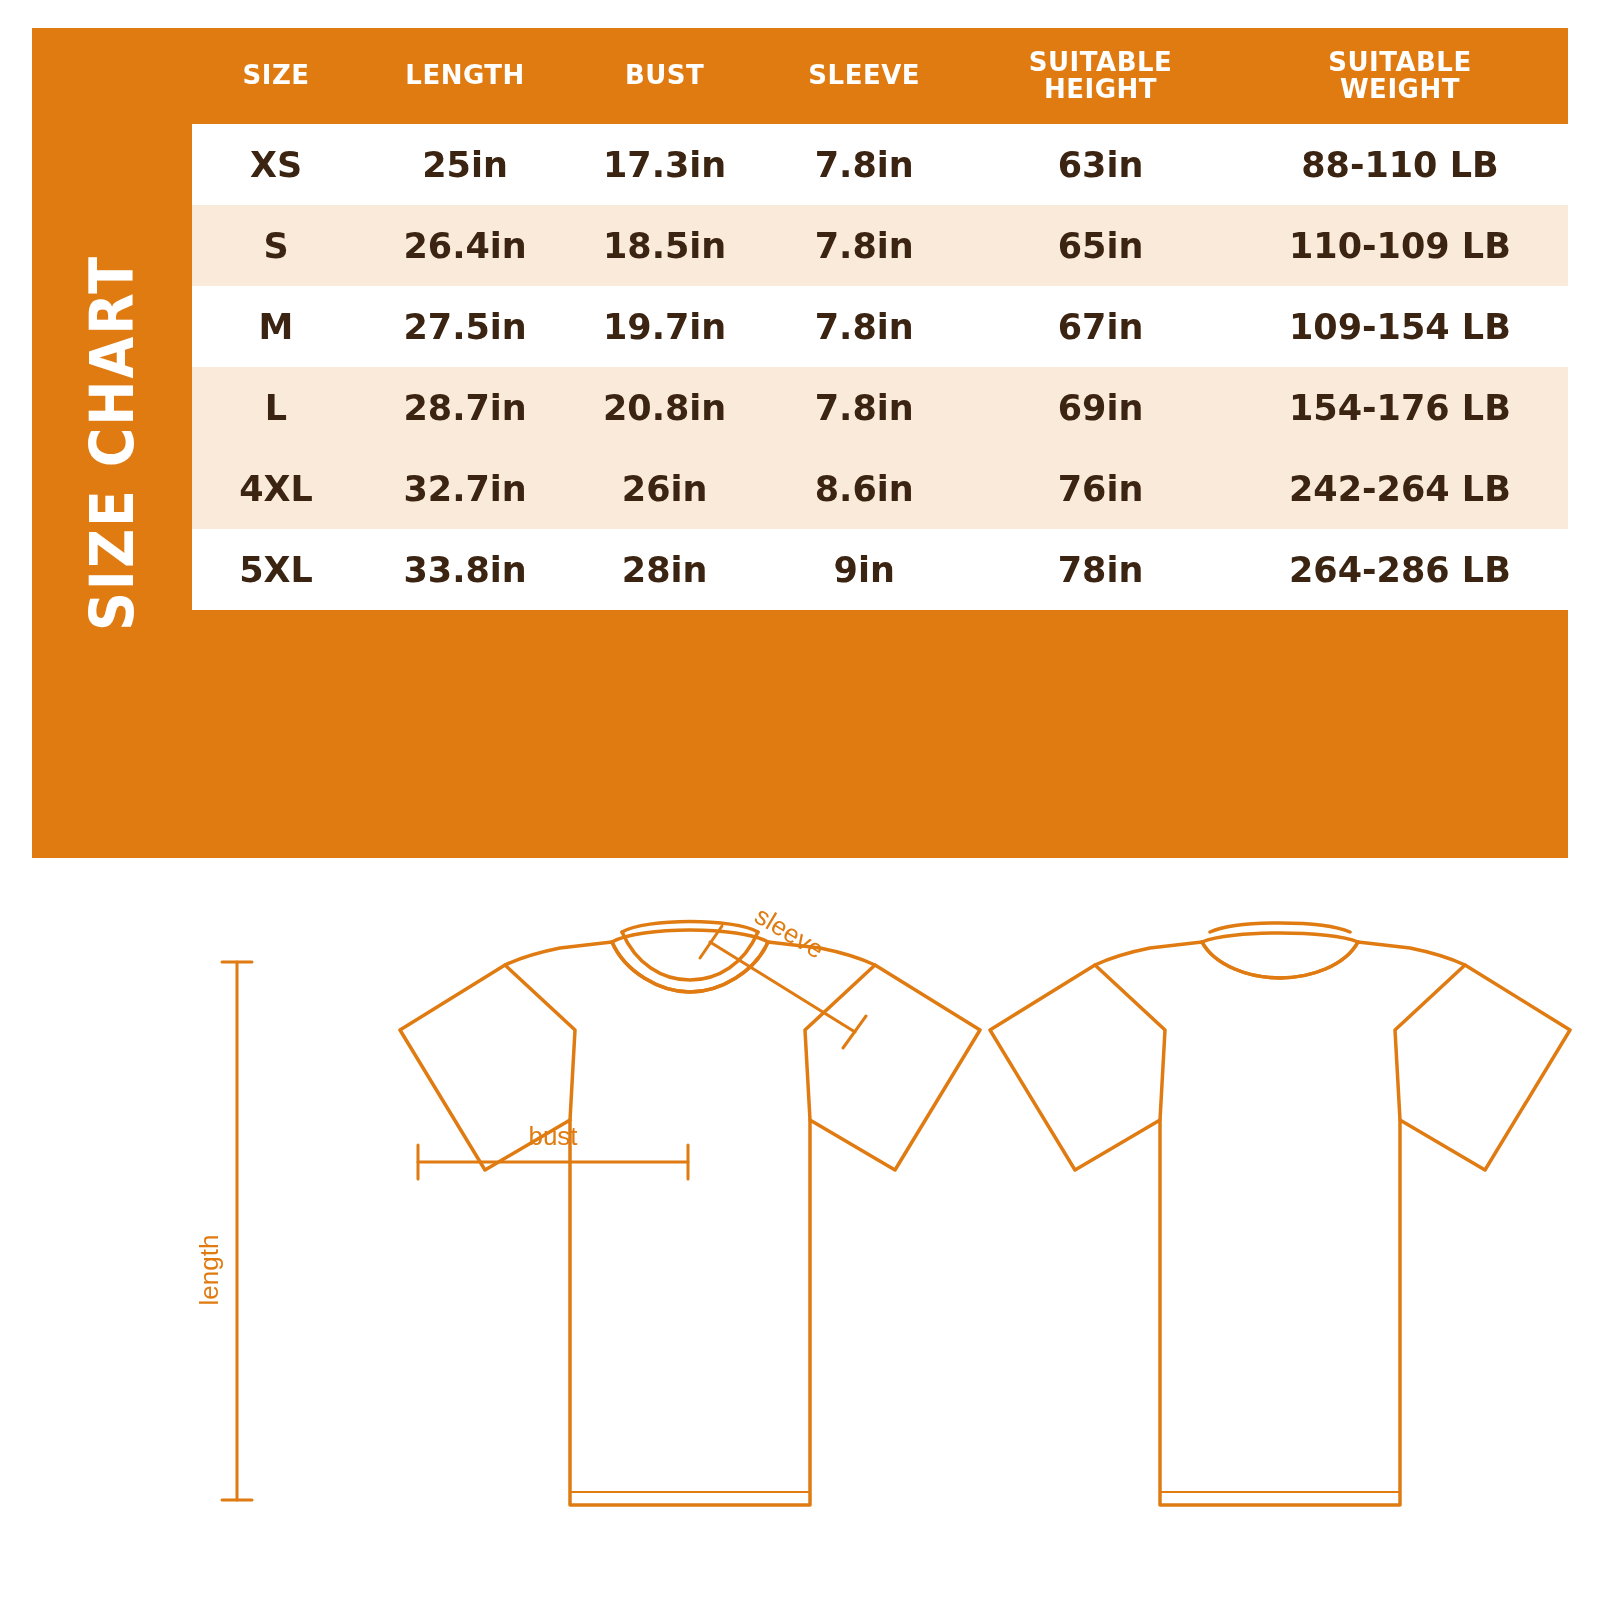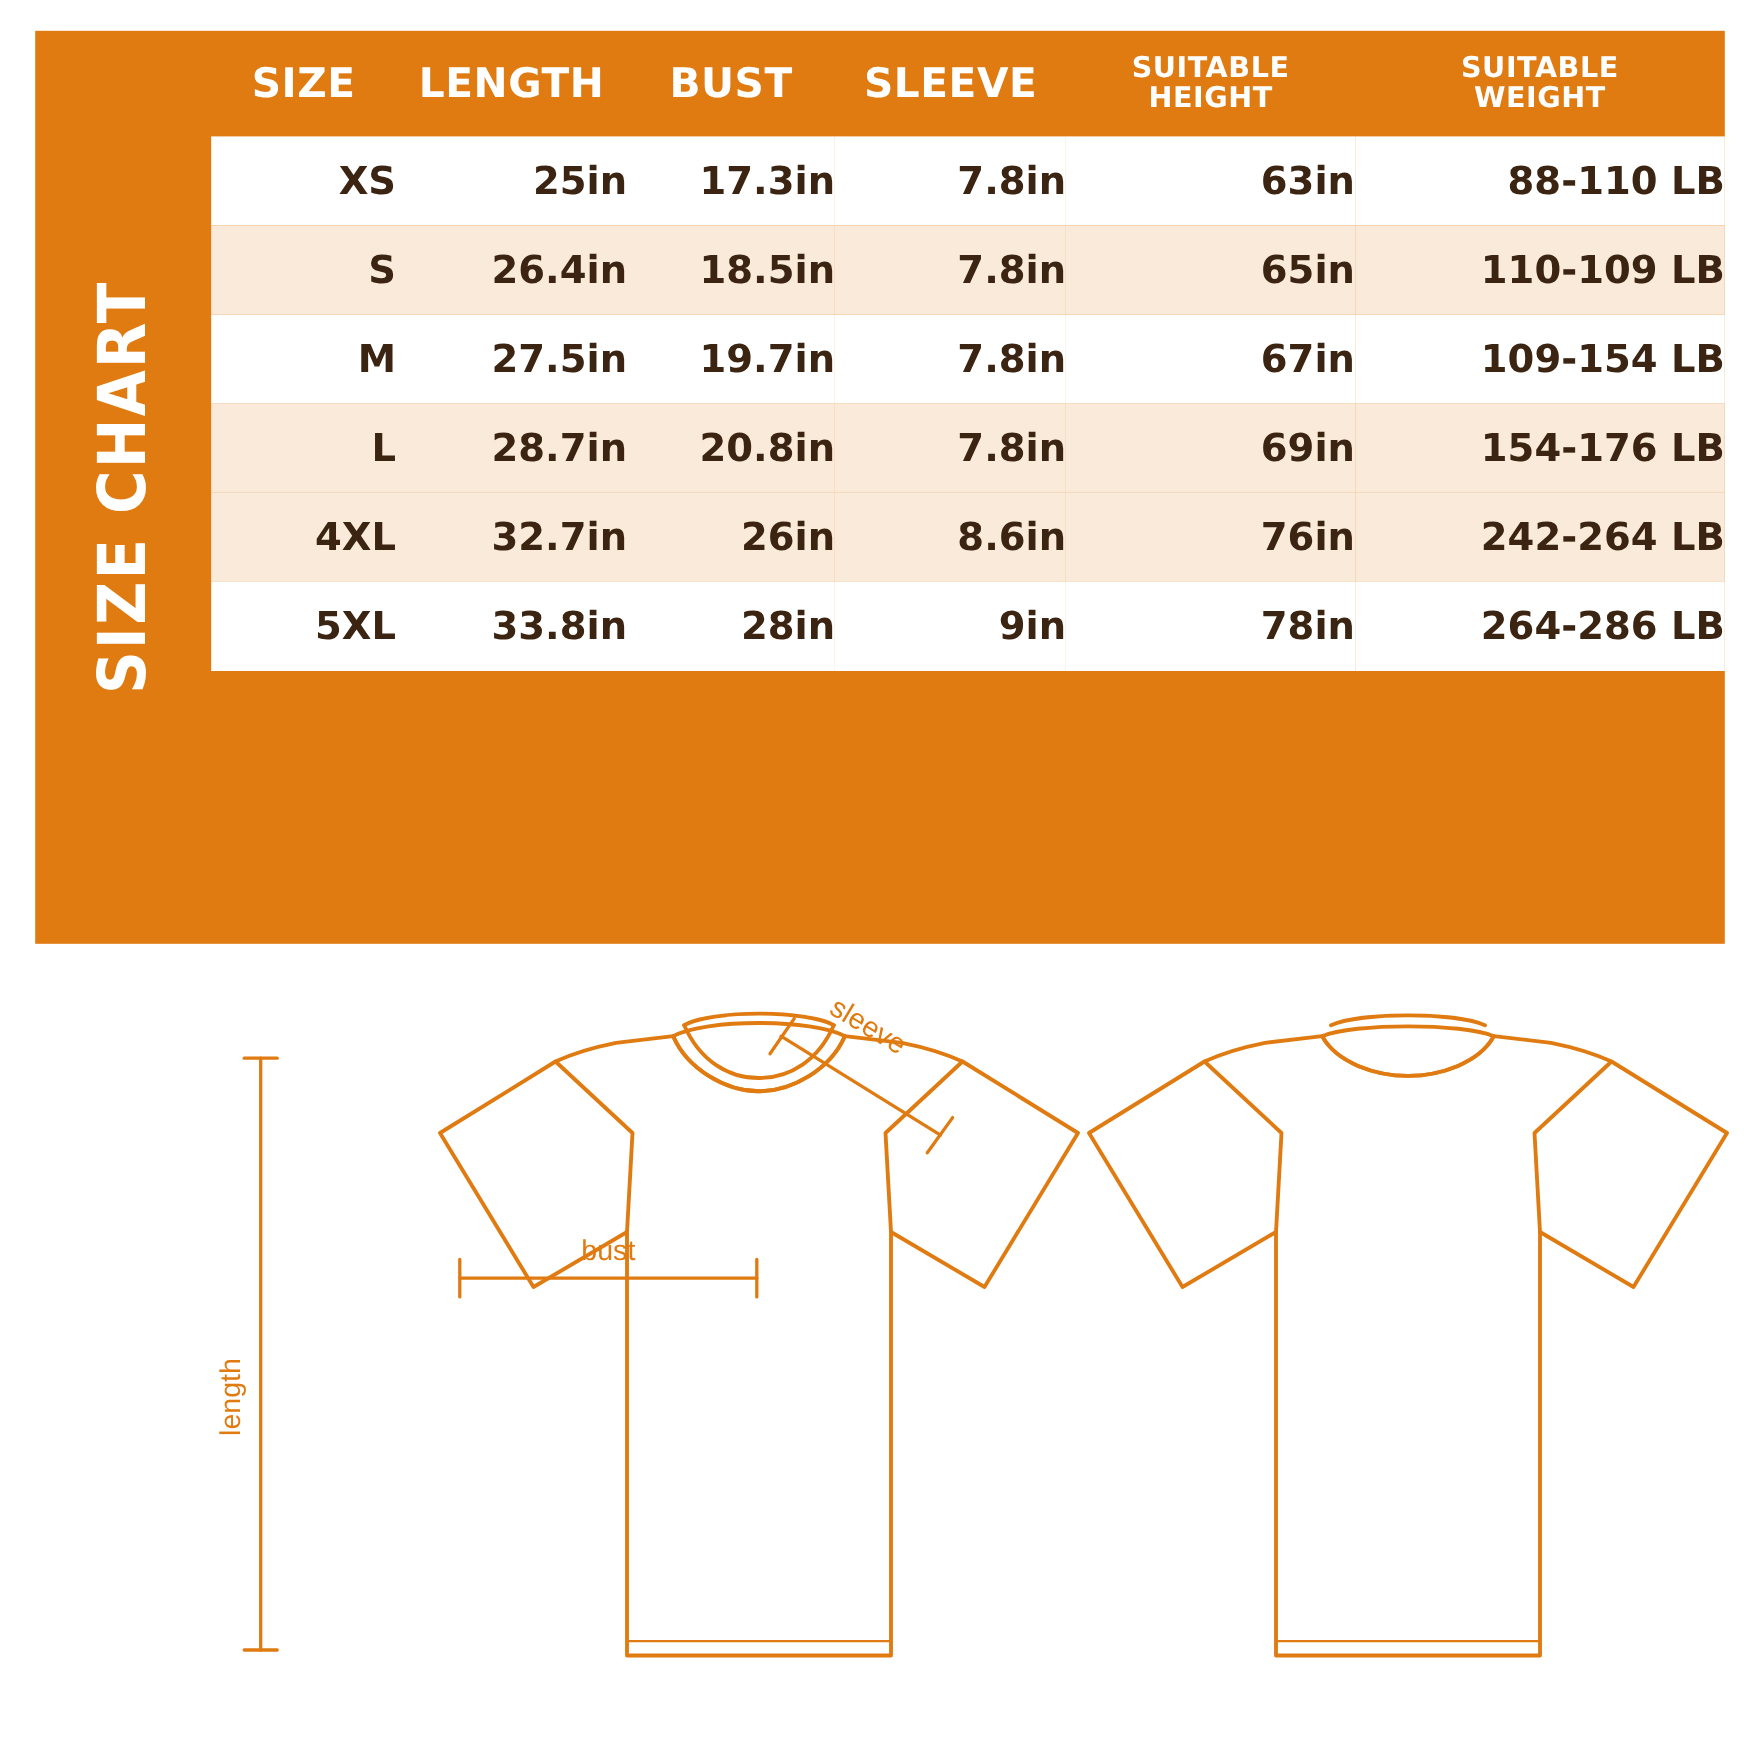--- a/index.html
+++ b/index.html
@@ -59,39 +59,39 @@
     flex-direction: column;
   }
 
   table.size-table {
     width: 100%;
     border-collapse: collapse;
     table-layout: fixed;
   }
   table.size-table th {
     color: #ffffff;
-    font-size: 37px;
+    font-size: 26px;
     font-weight: bold;
     font-family: "DejaVu Sans", sans-serif;
     letter-spacing: 0.5px;
     padding: 0;
     height: 96px;
     vertical-align: middle;
     text-align: center;
     line-height: 1.05;
   }
   table.size-table th.two-line {
     font-size: 26px;
   }
   table.size-table td {
     color: #3B2512;
     font-size: 35px;
     font-weight: bold;
     font-family: "DejaVu Sans", sans-serif;
-    text-align: right;
+    text-align: center;
     height: 81px;
     padding: 0;
     vertical-align: middle;
   }
   table.size-table tbody tr.odd td { background: #ffffff; }
   table.size-table tbody tr.even td { background: #FAEADA; }
 
   
   col.c-size    { width: 160px; }
   col.c-length  { width: 200px; }

